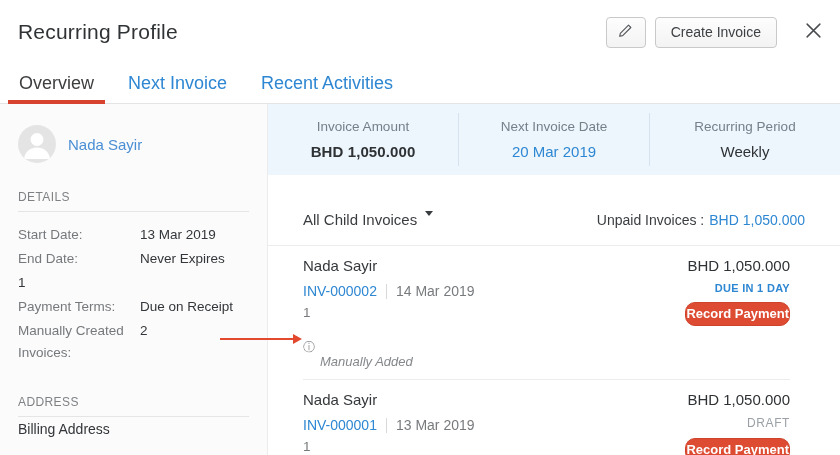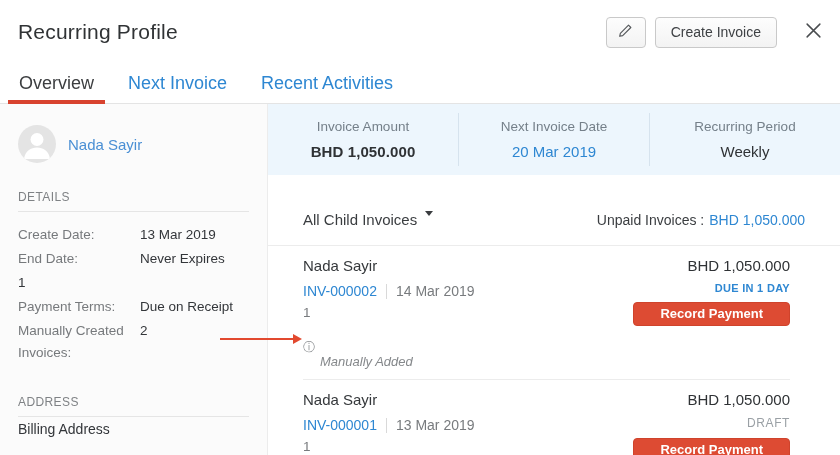--- a/index.html
+++ b/index.html
@@ -78,21 +78,21 @@
   .ir-date { color:#787b7e; }
   .ir-qty { margin-top:6px; font-size:13.5px; color:#787b7e; }
   .ir-note { margin-top:6px; font-size:13px; color:#85888b; display:flex; align-items:center; }
   .info-glyph { font-style:normal; font-size:12px; color:#8d9093; margin-right:5px; }
   .ir-note-text { font-style:italic;margin-top:28px; }
   .ir-right { flex:none; text-align:right; display:flex; flex-direction:column; align-items:flex-end; }
   .ir-amount { font-size:15px; color:#2f3235; padding-top:2px; }
   .ir-status { margin-top:8px; font-size:11px; font-weight:700; letter-spacing:.3px; }
   .ir-status.due { color:#2e87d2; }
   .ir-status.draft { color:#9aa0a5; font-weight:400; font-size:12px; letter-spacing:.6px; }
-  .record-btn { margin-top:8px; background:#dd4b33; border:1px solid #cf432c; border-radius:4px; color:#fff; font-size:13px; font-weight:700; padding:3px 26px 4px; cursor:pointer; font-family:inherit; }
+  .record-btn { margin-top:8px; background:#dd4b33; border:1px solid #cf432c; border-radius:10px; color:#fff; font-size:13px; font-weight:700; padding:3px 0 4px; cursor:pointer; font-family:inherit; }
 
   
   .annotation-arrow { position:absolute; left:220px; top:338px; width:73px; height:2px; background:#e2492f; z-index:5; }
   .annotation-arrow::after { content:""; position:absolute; right:-9px; top:-4px; width:0; height:0; border-left:9px solid #e2492f; border-top:5px solid transparent; border-bottom:5px solid transparent; }
 </style>
 </head>
 <body>
 
 <div class="header">
   <div class="page-title">Recurring Profile</div>
@@ -131,21 +131,21 @@
         </svg>
       </div>
       <div class="profile-name">Nada Sayir</div>
     </div>
 
     <div class="side-heading">DETAILS</div>
     <hr class="side-hr">
 
     <div class="detail-rows">
       <div class="detail-row">
-        <div class="detail-label">Create Date:</div>
+        <div class="detail-label">Start Date:</div>
         <div class="detail-value">13 Mar 2019</div>
       </div>
       <div class="detail-row">
         <div class="detail-label">End Date:</div>
         <div class="detail-value">Never Expires</div>
       </div>
       <div class="detail-row">
         <div class="detail-value">1</div>
       </div>
       <div class="detail-row">

